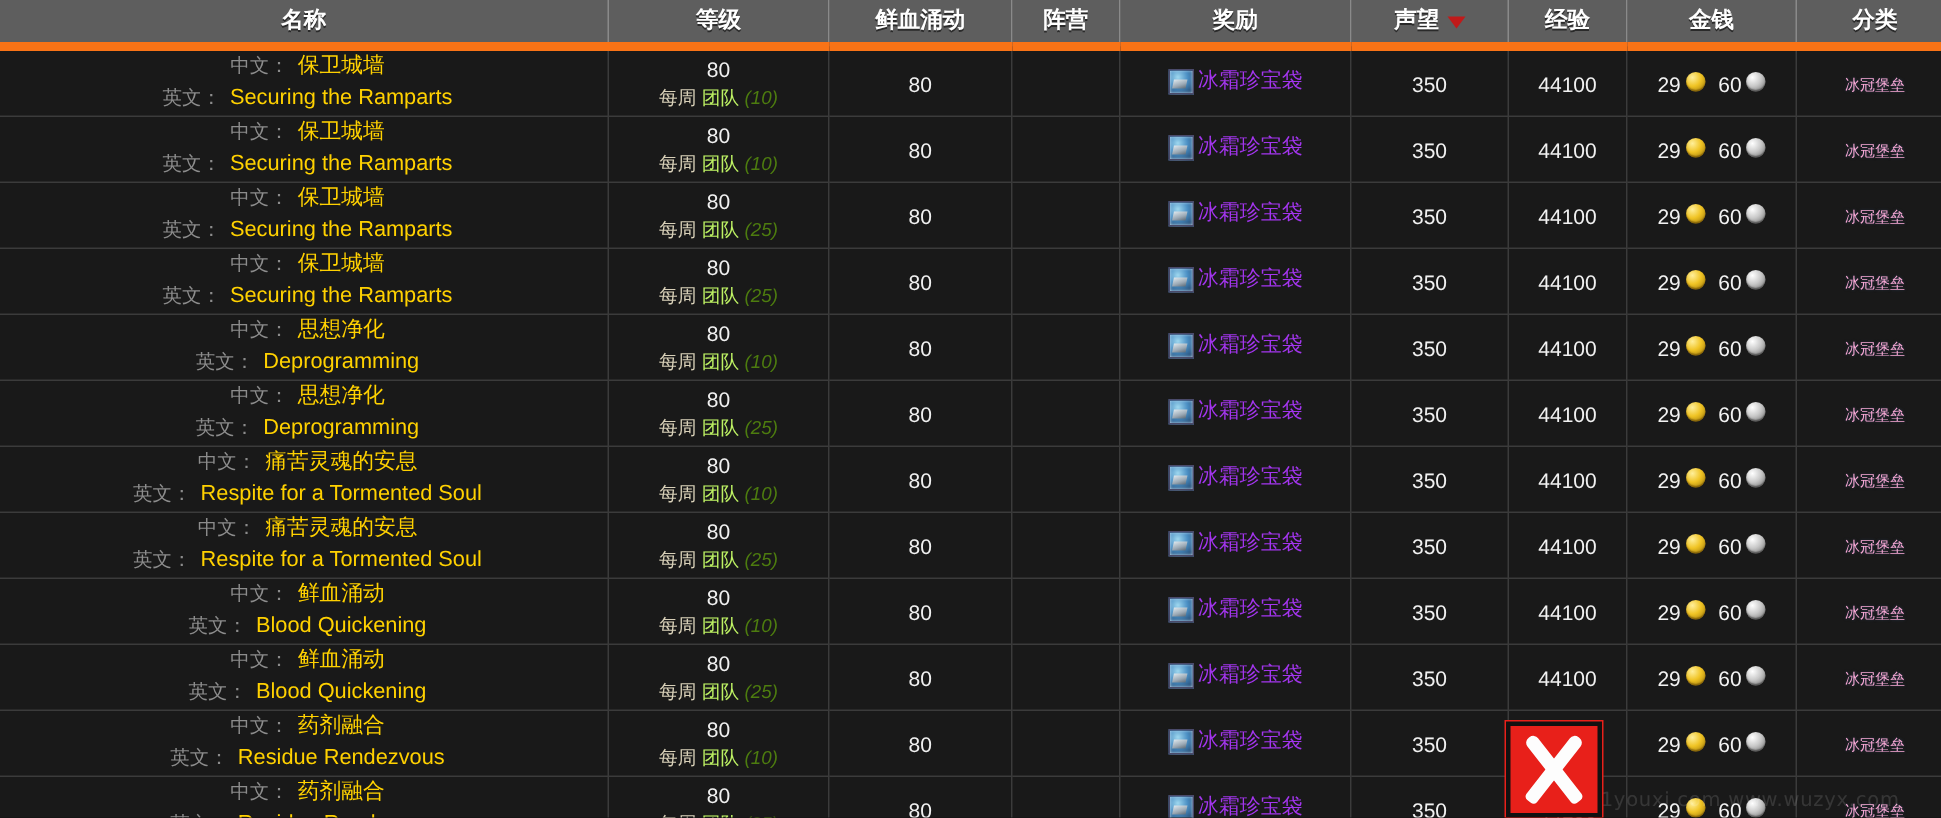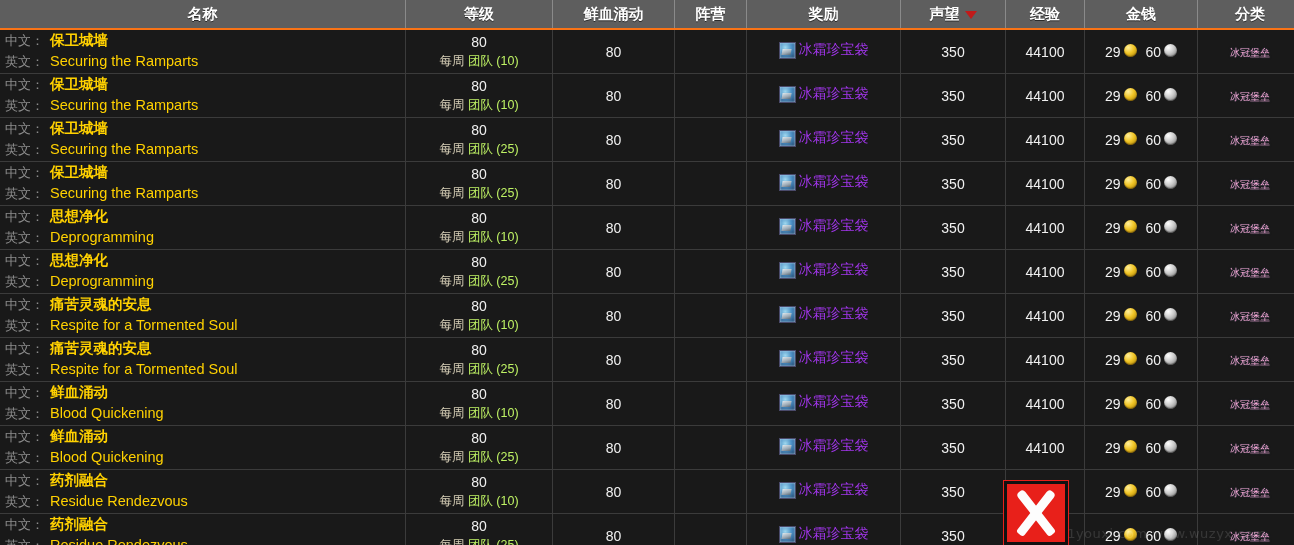--- a/index.html
+++ b/index.html
@@ -25,21 +25,21 @@
   .quest-table thead th {
     background: #5e5e5e;
     color: #ffffff;
     font-size: 15px;
     font-weight: bold;
     height: 28px;
     line-height: 28px;
     padding: 0;
     text-align: center;
     border-right: 1px solid #8a8a8a;
-    border-bottom: 2px solid #f97316;
+    border-bottom: 6px solid #f97316;
     white-space: nowrap;
     text-shadow: 0 1px 0 #2a2a2a;
   }
   .quest-table thead th:last-child { border-right: none; }
   .th-inner {
     display: inline-flex;
     align-items: center;
     justify-content: center;
     gap: 5px;
   }
@@ -72,49 +72,50 @@
     text-align: left !important;
     padding-left: 5px !important;
   }
   .name-line {
     display: flex;
     align-items: baseline;
     gap: 6px;
     line-height: 18px;
     height: 21px;
     white-space: nowrap;
+    justify-content: center;
   }
   .name-lang {
     color: #8c8c8c;
     font-size: 13px;
     flex: 0 0 auto;
   }
   .name-link {
     color: #ffd100;
     font-size: 14.5px;
     text-decoration: none;
     cursor: pointer;
   }
-  .name-link.cn { font-weight: bold; }
+  .name-link.cn { font-weight: normal; }
 
   
   .lvl-main {
     display: block;
     font-size: 14px;
     line-height: 19px;
     color: #f0f0f0;
   }
   .lvl-sub {
     display: block;
     font-size: 12.5px;
     line-height: 18px;
     color: #d8d0b8;
   }
   .lvl-sub .sub-type { color: #bef264; }
-  .lvl-sub .sub-size { color: #bef264; }
+  .lvl-sub .sub-size { color: #4d7c0f; font-style: italic; }
 
   
   .reward-wrap {
     display: inline-flex;
     align-items: flex-end;
     gap: 3px;
   }
   .reward-icon {
     width: 15px;
     height: 15px;

